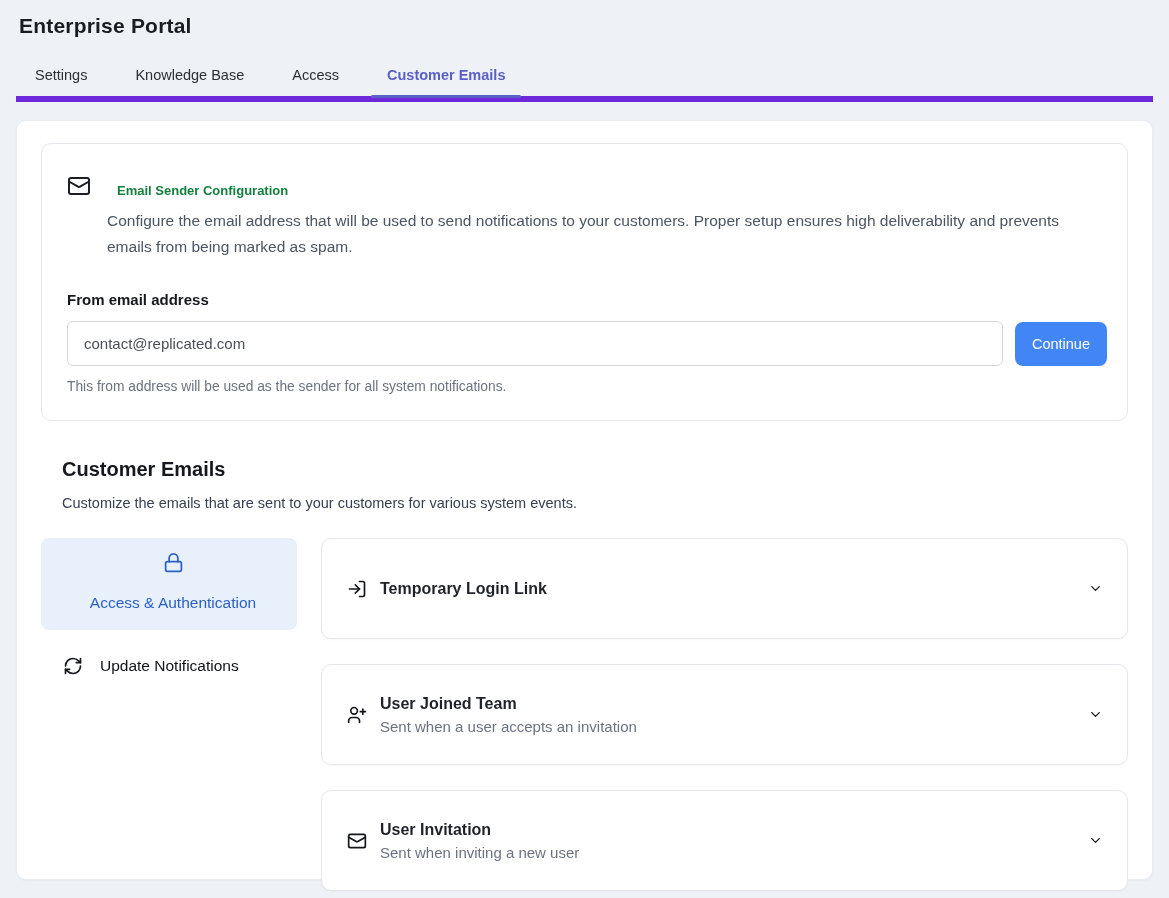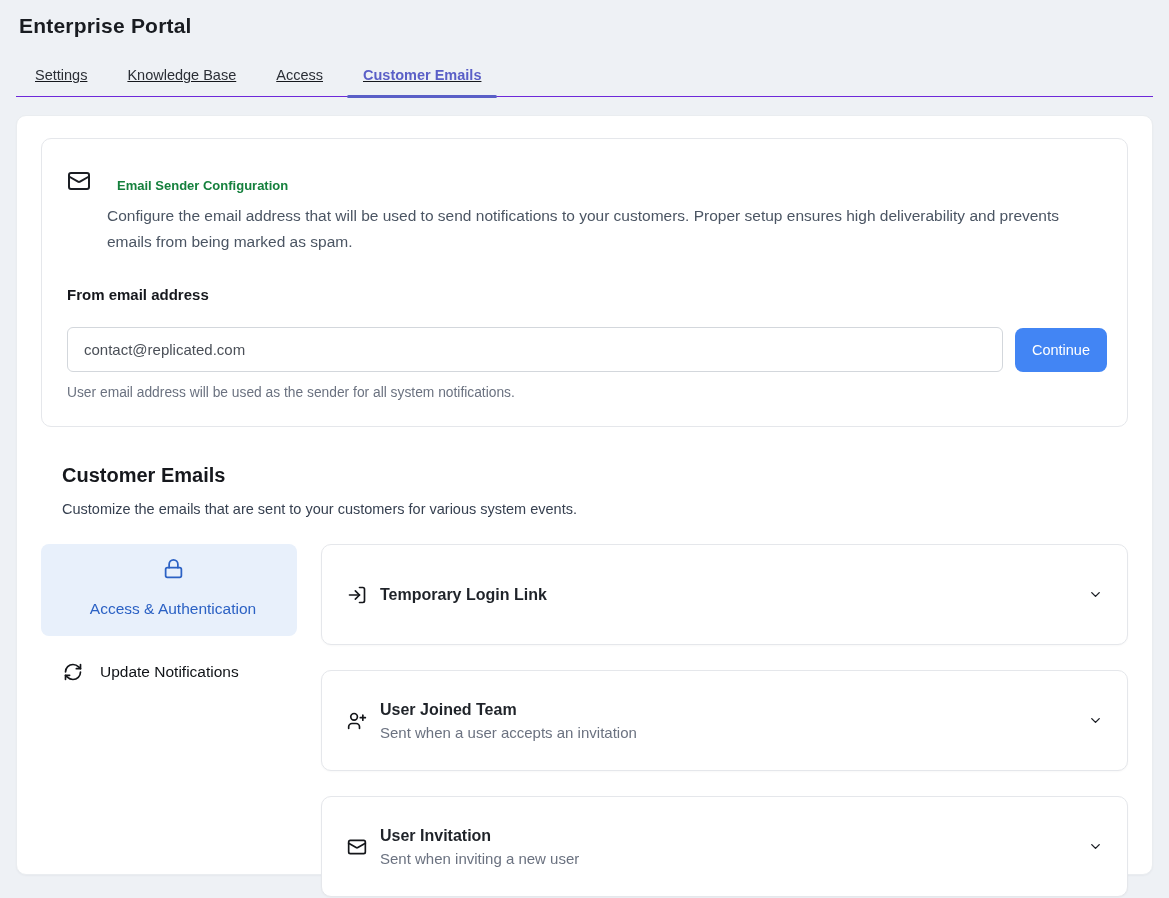--- a/index.html
+++ b/index.html
@@ -16,25 +16,24 @@
   .header { padding: 14px 16px 0 16px; }
   .page-title {
     margin: 0 0 0 3px;
     font-size: 21px;
     font-weight: 700;
     letter-spacing: 0.2px;
     color: #191c21;
   }
   .tabs {
     display: flex;
-    gap: 8px;
+    gap: 16px;
     margin-top: 19px;
-    border-bottom: 1px solid #6d28d9;
+    border-bottom: 6px solid #6d28d9;
     padding-left: 3px;
-    text-decoration: underline;
   }
   .tab {
     position: relative;
     background: none; border: none;
     padding: 10px 16px 13px 16px;
     font-family: "Liberation Sans", sans-serif;
     font-size: 14.5px;
     font-weight: 500;
     color: #2b2f36;
     cursor: pointer;
@@ -77,21 +76,21 @@
     color: #4b5563;
     max-width: 978px;
   }
   .from-label {
     display: block;
     margin-top: 31px;
     font-size: 15px;
     font-weight: 700;
     color: #16181d;
   }
-  .input-row { display: flex; gap: 12px; margin-top: 24px; align-items: center; }
+  .input-row { display: flex; gap: 12px; margin-top: 13px; align-items: center; }
   .email-input {
     flex: 1;
     height: 45px;
     border: 1px solid #d3d7dc;
     border-radius: 6px;
     padding: 0 16px;
     font-family: "Liberation Sans", sans-serif;
     font-size: 15px;
     color: #4a4f57;
     background: #fff;
@@ -190,21 +189,21 @@
       <div>
         <h2 class="sender-title">Email Sender Configuration</h2>
         <p class="sender-desc">Configure the email address that will be used to send notifications to your customers. Proper setup ensures high deliverability and prevents emails from being marked as spam.</p>
       </div>
     </div>
     <label class="from-label">From email address</label>
     <div class="input-row">
       <input class="email-input" type="text" value="contact@replicated.com" style="">
       <button class="continue-btn">Continue</button>
     </div>
-    <p class="helper-text">User email address will be used as the sender for all system notifications.</p>
+    <p class="helper-text">This from address will be used as the sender for all system notifications.</p>
   </section>
 
   <h2 class="section-title">Customer Emails</h2>
   <p class="section-desc">Customize the emails that are sent to your customers for various system events.</p>
 
   <div class="columns">
     <aside class="categories">
       <div class="category active">
         <span class="icon">
           <svg width="21" height="21" viewBox="0 0 24 24" fill="none" stroke="#2b61c4" stroke-width="2" stroke-linecap="round" stroke-linejoin="round">

